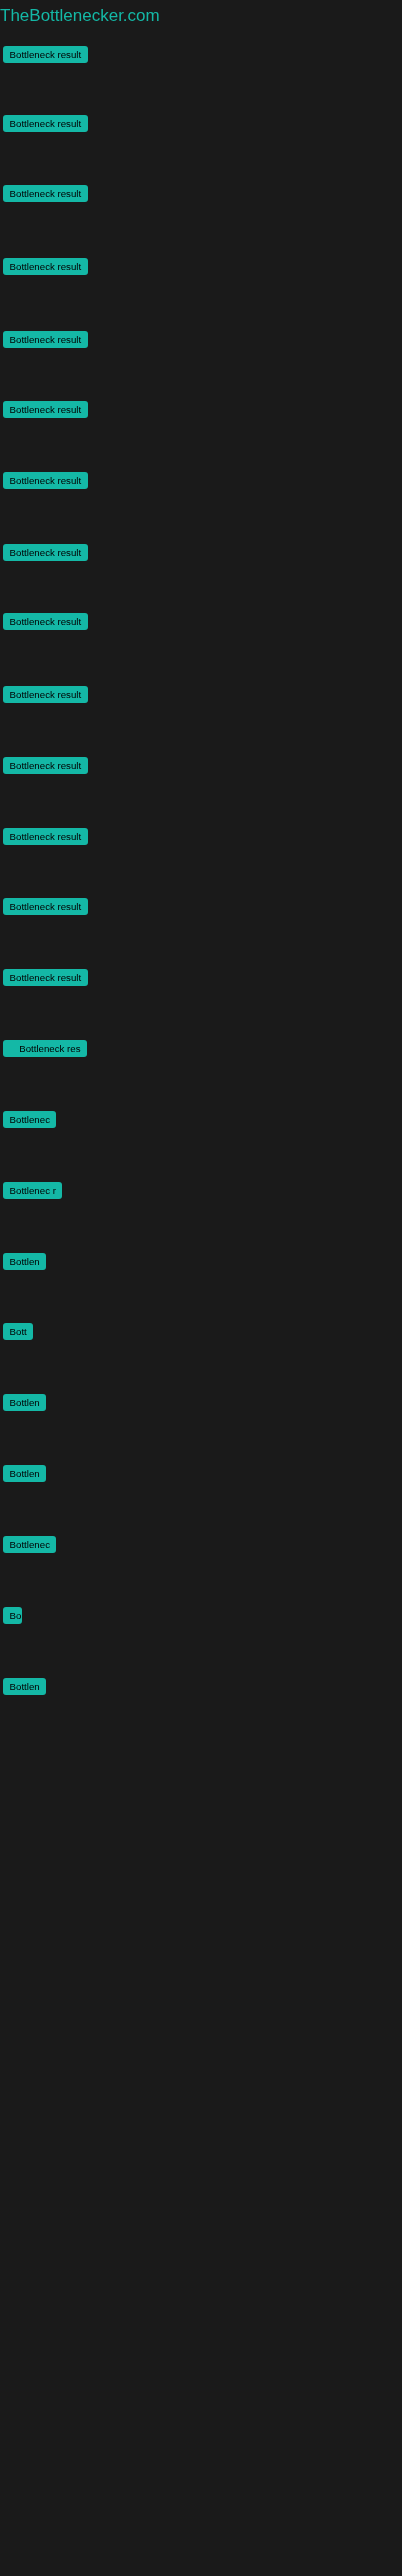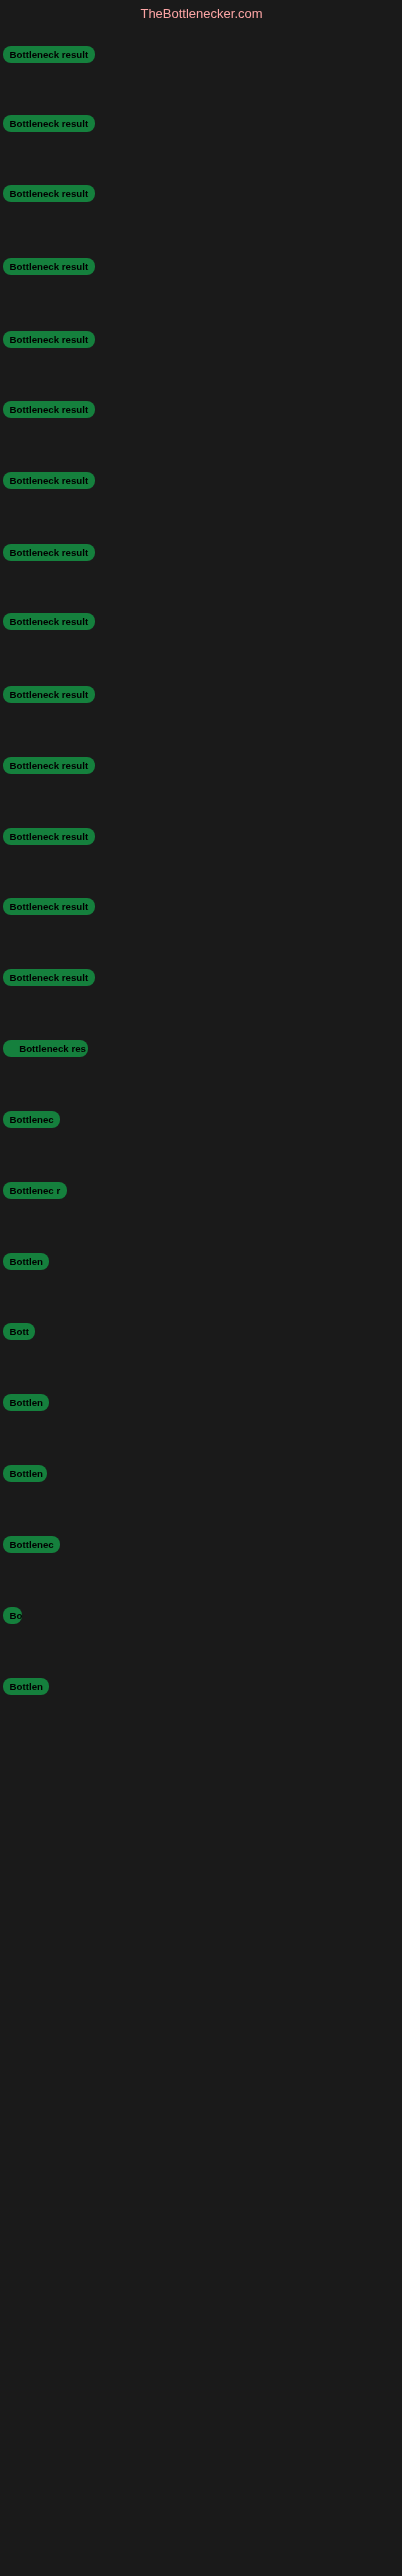--- a/index.html
+++ b/index.html
@@ -8,34 +8,33 @@
       box-sizing: border-box;
     }
     body {
       width: 403px;
       min-height: 2576px;
       background-color: #1a1a1a;
       font-family: Arial, sans-serif;
       position: relative;
     }
     .site-title {
-      text-align: center;
-      color: #fca5a5;
-      font-size: 13px;
+      color: #14b8a6;
+      font-size: 17px;
       padding: 6.4px 0 3.2px 0;
       font-weight: normal;
     }
     .bottleneck-badge {
       display: inline-block;
-      background-color: #15803d;
+      background-color: #14b8a6;
       color: #000000;
       font-size: 9.7px;
-      font-weight: bold;
+      font-weight: normal;
       padding: 3.2px 6.4px;
-      border-radius: 8px;
+      border-radius: 3px;
       white-space: nowrap;
       overflow: hidden;
     }
     .items-container {
       padding: 3.2px 0 0 3.2px;
     }
   </style>
 </head>
 <body>
 

